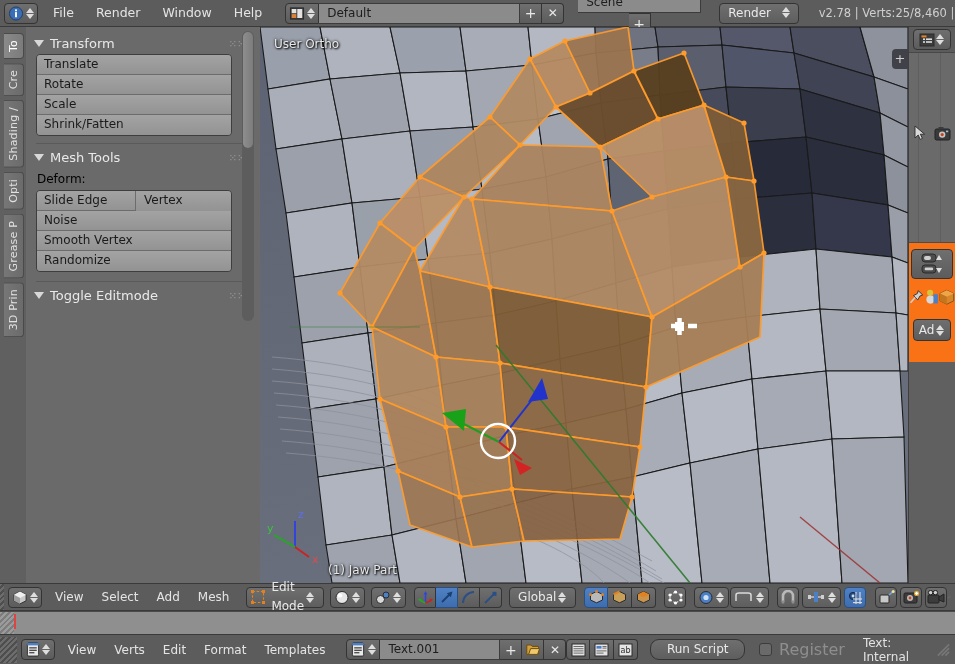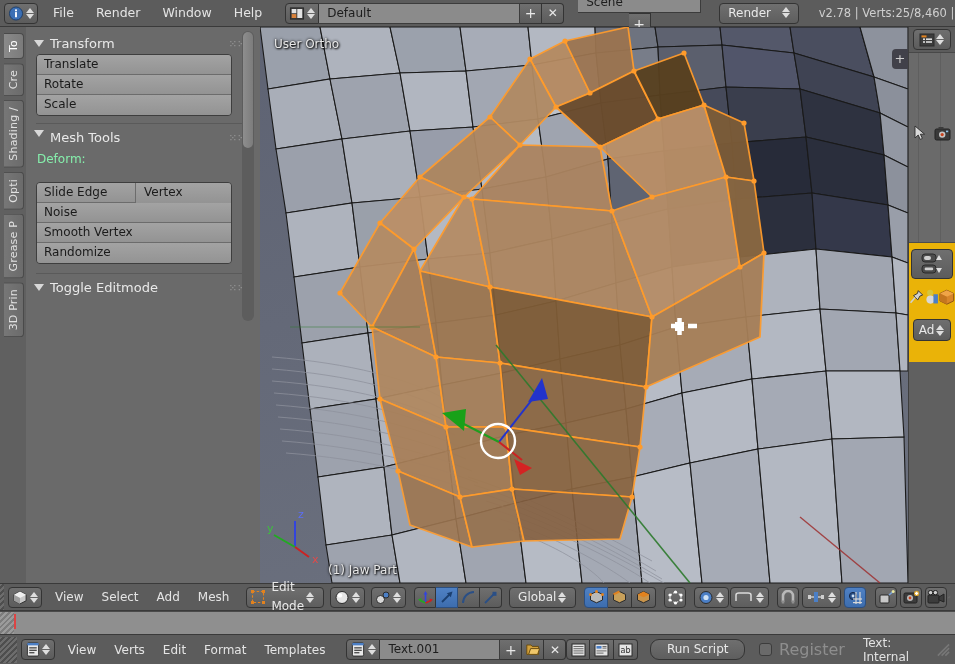--- a/index.html
+++ b/index.html
@@ -116,21 +116,21 @@
   .btn-stack .row { display: flex; }
   .stack-btn {
     background: linear-gradient(#a3a3a3,#939393);
     border-bottom: 1px solid #6c6c6c;
     color: #1a1a1a; font-size: 12px;
     height: 20px; line-height: 19px; padding: 0 7px;
     flex: 1; white-space: nowrap;
   }
   .stack-btn:last-child { border-bottom: none; }
   .row .stack-btn + .stack-btn { border-left: 1px solid #6c6c6c; padding-left: 8px; }
-  .sublabel { color:#86efac; font-size:12px; padding: 4px 0 16px 3px; }
+  .sublabel { color:#000000; font-size:12px; padding: 4px 0 4px 3px; }
 
   .sep { height:1px; background:#5a5a5a; margin: 7px 14px 3px 2px; }
 
   #shelf-scroll {
     position: absolute; right: 6px; top: 4px;
     width: 12px; height: 290px;
     background: #5d5d5d; border-radius: 6px;
   }
   #shelf-scroll i {
     position:absolute; left:1px; top:1px; width:10px; height:116px;
@@ -177,21 +177,21 @@
       linear-gradient(to right, transparent 9px, #5f5f5f 9px, #5f5f5f 10px, transparent 10px),
       linear-gradient(to right, transparent 31px, #5f5f5f 31px, #5f5f5f 32px, transparent 32px);
   }
   .rp-icons { position:absolute; top: 72px; left: 0; width:100%; display:flex; justify-content:space-around; align-items:center;}
   #rp-slider {
     position:absolute; top: 190px; left: 6px;
     width: 36px; height: 14px; border-radius: 7px;
     background: linear-gradient(#6e6e6e,#5d5d5d); border:1px solid #414141;
   }
   #rp-slider i { position:absolute; left:1px; top:1px; width:12px;height:10px;border-radius:5px;background:#8e8e8e;display:block;}
-  #rp-sec2 { position:absolute; top: 215px; left:0; width:100%; height: 120px; background:#eab308; border-top:1px solid #4d4d4d; padding-top:6px;}
+  #rp-sec2 { position:absolute; top: 215px; left:0; width:100%; height: 120px; background:#f97316; border-top:1px solid #4d4d4d; padding-top:6px;}
   .rp-rowbtn { margin: 0 auto; width: 40px; }
 
   
   #vfooter {
     position: absolute; left: 0; top: 583px;
     width: 955px; height: 28px;
     background: #5c5c5c;
     display: flex; align-items: center;
     border-top: 1px solid #3a3a3a; border-bottom: 1px solid #3a3a3a;
   }
@@ -327,26 +327,27 @@
           <span>Transform</span>
         </span>
         <span class="grip">
             <b>⁙⁙</b>
           </span>
       </div>
       <div class="btn-stack">
         <div class="stack-btn">Translate</div>
         <div class="stack-btn">Rotate</div>
         <div class="stack-btn">Scale</div>
+        <div class="stack-btn">Shrink/Fatten</div>
       </div>
 
       <div class="sep"></div>
 
       <div class="panel-head">
-        <span style="display:flex;align-items:flex-start;">
+        <span style="display:flex;align-items:center;">
           <span class="tri"></span>
           <span>Mesh Tools</span>
         </span>
         <span class="grip">
             <b>⁙⁙</b>
           </span>
       </div>
       <div class="sublabel">Deform:</div>
       <div class="btn-stack">
         <div class="row">

